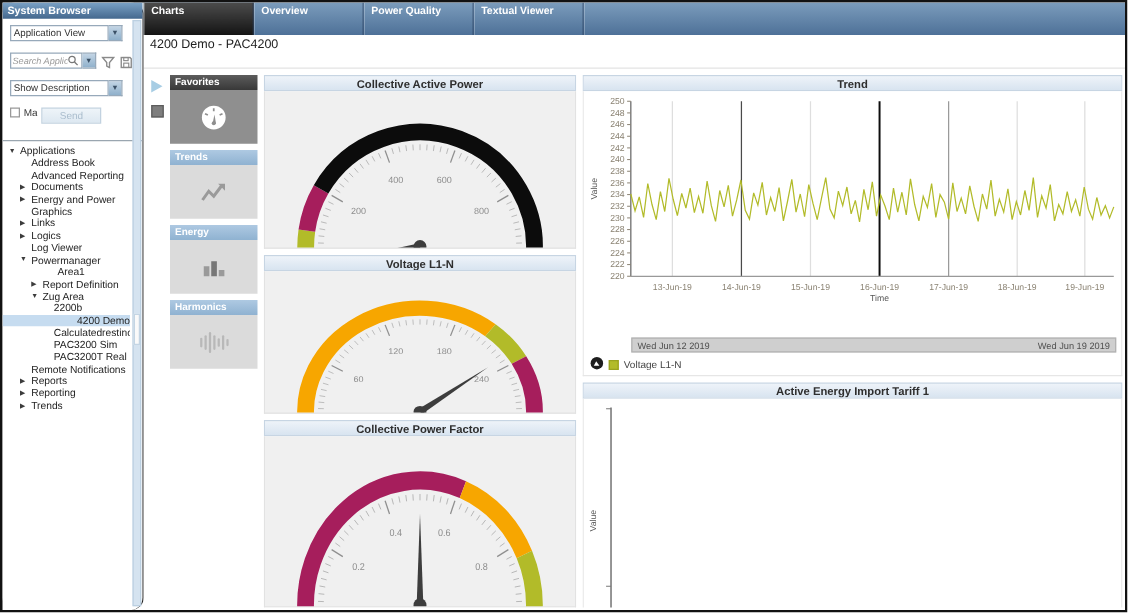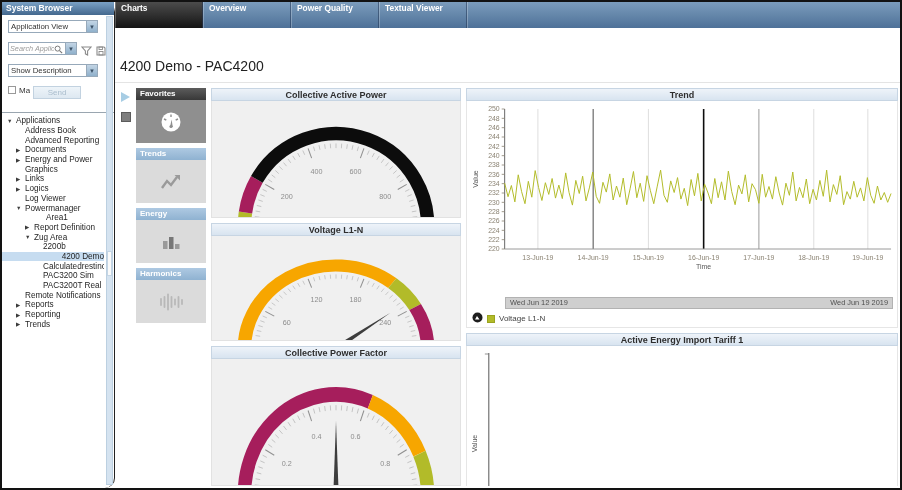--- a/index.html
+++ b/index.html
@@ -29,42 +29,42 @@
   .arr { width:9px; flex:none; font-size:5.5px; color:#3c3c3c; }
   .sb-scroll { position:absolute; right:1px; top:14px; bottom:3px; width:7px; background:#d5e3f0; border:1px solid #bcd0e1; }
   .sb-thumb { position:absolute; left:0; right:0; top:50%; height:25px; background:#fafafa; border:1px solid #c4d5e4; }
 
   
   .main { flex:1; min-width:0; display:flex; flex-direction:column; }
   .tabbar { height:26px; flex:none; display:flex; background:linear-gradient(#7b9cbc,#4e7198); }
   .tab { width:88px; flex:none; color:#fff; font-size:8.4px; font-weight:bold; padding:1px 0 0 6px; border-right:1px solid rgba(35,55,85,.55); box-shadow:inset 1px 0 0 rgba(255,255,255,.25); white-space:nowrap; overflow:hidden; }
   .tab.active { background:linear-gradient(#4c4c4c,#141414); }
   .tabfill { flex:1; box-shadow:inset 1px 0 0 rgba(255,255,255,.25); }
-  .breadcrumb { height:27px; flex:none; font-size:14px; color:#222; padding:2px 0 0 5px; border-bottom:1px solid #e4e4e4;margin-top:28px; }
+  .breadcrumb { height:27px; flex:none; font-size:10px; color:#222; padding:2px 0 0 5px; border-bottom:1px solid #e4e4e4; }
   .content { flex:1; min-height:0; display:flex; padding:5px 2px 2px 0; }
 
   .toolcol { width:21px; flex:none; padding-top:4px; display:flex; flex-direction:column; align-items:center; gap:10px; }
   .play-btn { width:0; height:0; border-left:9px solid #a7cde4; border-top:5.5px solid transparent; border-bottom:5.5px solid transparent; }
   .stop-btn { width:10px; height:10px; background:#7e7e7e; border:1px solid #5c5c5c; }
 
   .catcol { width:70px; flex:none; display:flex; flex-direction:column; gap:5px; }
   .cat { flex:none; }
   .cat .chdr { height:12px; font-size:8px; font-weight:bold; color:#fff; padding:1px 0 0 4px; background:linear-gradient(#aec9e2,#8fb2d1); white-space:nowrap; overflow:hidden; }
   .cat.active .chdr { background:linear-gradient(#5c5c5c,#383838); }
   .cat .cbod { height:43px; background:#dbdbdb; display:flex; align-items:center; justify-content:center; }
   .cat.active .cbod { background:#8f8f8f; }
 
   .gaugecol { width:250px; flex:none; margin-left:5px; display:flex; flex-direction:column; gap:5px; overflow:hidden; }
   .ptitle { height:13px; flex:none; background:linear-gradient(#eef3f9,#d8e4f0); border:1px solid #c7d5e3; font-size:9px; font-weight:bold; color:#2e2e2e; text-align:center; padding-top:1px; white-space:nowrap; overflow:hidden; }
   .gbody { background:#f0f0f0; border:1px solid #e2e2e2; border-top:none; overflow:hidden; }
 
   .rightcol { flex:1; min-width:0; margin-left:5px; display:flex; flex-direction:column; gap:5px; overflow:hidden; }
   .panel { display:flex; flex-direction:column; min-height:0; }
   .pbody { background:#fff; border:1px solid #e6e6e6; border-top:none; padding:2px; }
-  .rangebar { margin:2px 2px 0 36px; height:12px; background:#cfcfcf; border:1px solid #b2b2b2; display:flex; justify-content:space-between; padding:0 4px; font-size:7.4px; color:#4f4f4f; }
+  .rangebar { margin:2px 2px 0 36px; height:12px; background:#cfcfcf; border:1px solid #b2b2b2; display:flex; justify-content:space-between; align-items:center; padding:0 4px; font-size:7.4px; color:#4f4f4f; }
   .legend { display:flex; align-items:center; gap:4px; margin:3px 0 0 3px; font-size:8px; color:#444; height:13px; }
   .swatch { width:8px; height:8px; border:1px solid #9aa31f; }
   .energy-panel { flex:1; }
   .energy-panel .pbody { flex:1; }
 </style>
 </head>
 <body>
 
 <div class="app">
 

